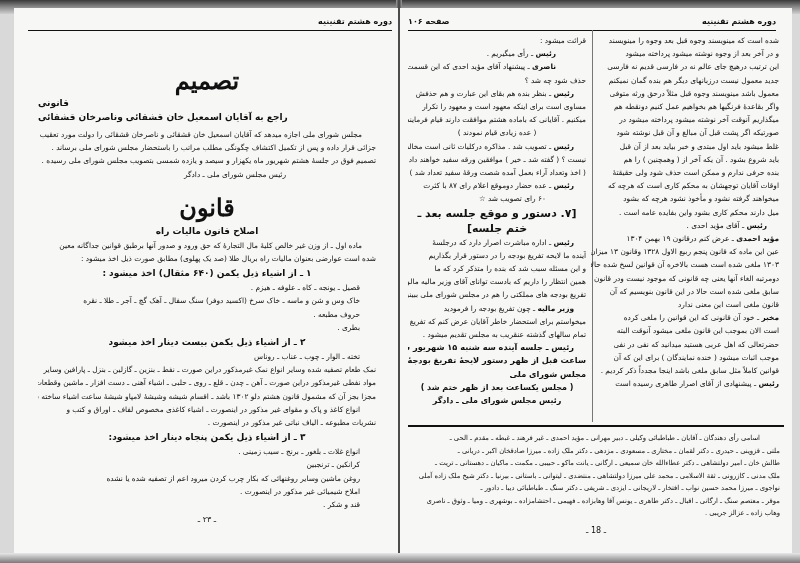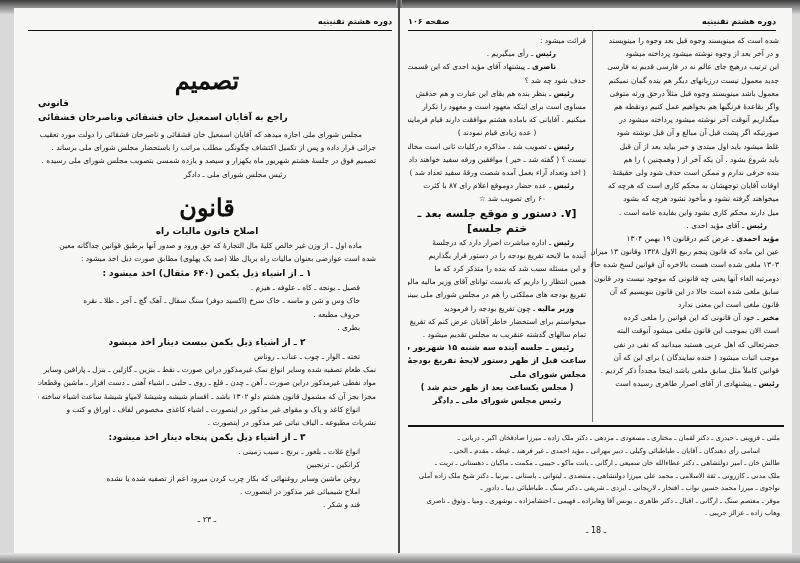--- a/index.html
+++ b/index.html
@@ -172,22 +172,22 @@
     <div class="line bold" style="font-size:8.2px; padding-right:12px">رئیس ـ جلسه آینده سه شنبه ۱۵ شهریور سه</div>
     <div class="line bold" style="font-size:8.2px">ساعت قبل از ظهر دستور لایحهٔ تفریغ بودجهٔ</div>
     <div class="line bold" style="font-size:8.2px">مجلس شورای ملی</div>
     <div class="line bold" style="text-align:center; font-size:8px">( مجلس یکساعت بعد از ظهر ختم شد )</div>
     <div class="line bold" style="text-align:center; font-size:8px">رئیس مجلس شورای ملی ـ دادگر</div>
   </div>
 
   <div class="h-rule"></div>
 
   <div class="names">
+    <div class="line" style="padding-right:20px">اسامی رأی دهندگان ـ آقایان ـ طباطبائی وکیلی ـ دبیر مهرانی ـ مؤید احمدی ـ غیر فرهند ـ غبطه ـ مقدم ـ الحی ـ</div>
     <div class="line">ملتی ـ قزوینی ـ حیدری ـ دکتر لقمان ـ مختاری ـ مسعودی ـ مزدهی ـ دکتر ملک زاده ـ میرزا صادقخان اکبر ـ دریانی ـ</div>
-    <div class="line" style="padding-right:20px">اسامی رأی دهندگان ـ آقایان ـ طباطبائی وکیلی ـ دبیر مهرانی ـ مؤید احمدی ـ غیر فرهند ـ غبطه ـ مقدم ـ الحی ـ</div>
     <div class="line">طالش خان ـ امیر دولتشاهی ـ دکتر عطاءالله خان سمیعی ـ ارگانی ـ یانت ماکو ـ حبیبی ـ مکمت ـ ماکیان ـ دهستانی ـ تریت ـ</div>
     <div class="line">ملک مدنی ـ کازرونی ـ ثقة الاسلامی ـ محمد علی میرزا دولتشاهی ـ منتضدی ـ لیتوانی ـ باستانی ـ بیرنیا ـ دکتر شیخ ملک زاده آملی</div>
     <div class="line">نواجوی ـ میرزا محمد حسین نواب ـ افتخار ـ لاریجانی ـ ایزدی ـ شریفی ـ دکتر سنگ ـ طباطبائی دیبا ـ دادور ـ</div>
     <div class="line">موقر ـ معتصم سنگ ـ ارگانی ـ اقبال ـ دکتر طاهری ـ یونس آقا وهابزاده ـ فهیمی ـ احتشامزاده ـ بوشهری ـ ومیا ـ وثوق ـ ناصری</div>
     <div class="line">وهاب زاده ـ عزالز جریبی .</div>
     <div class="pageno" style="margin-top:6px">ـ 18 ـ</div>
   </div>
 </div>
 
 <div class="bottom-shadow"></div>

